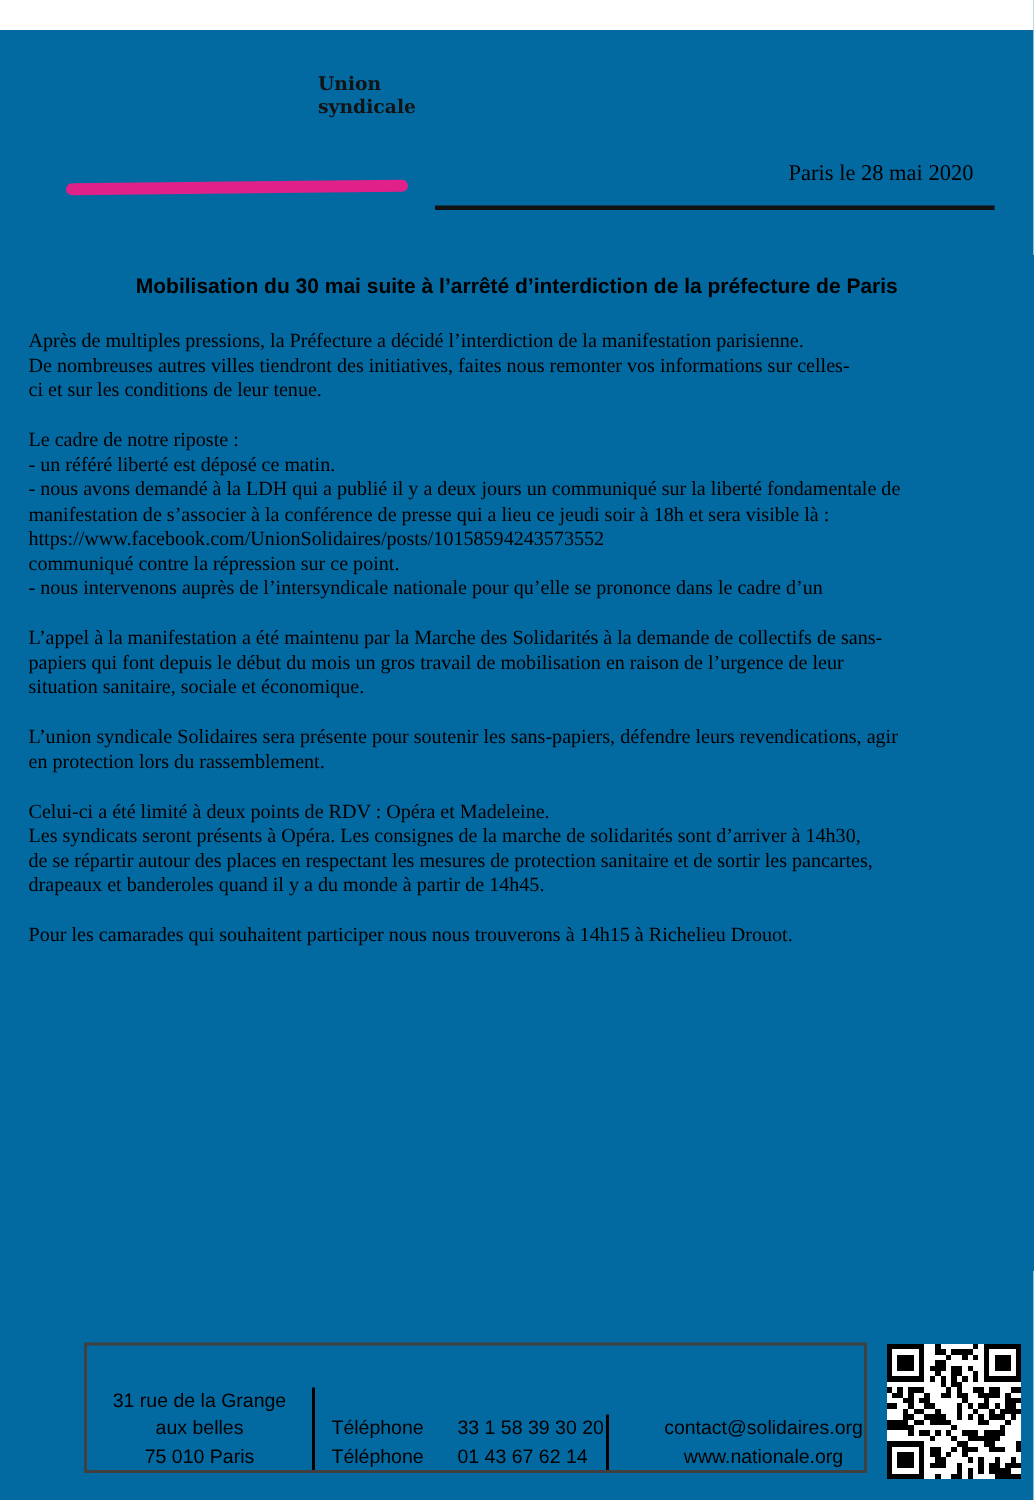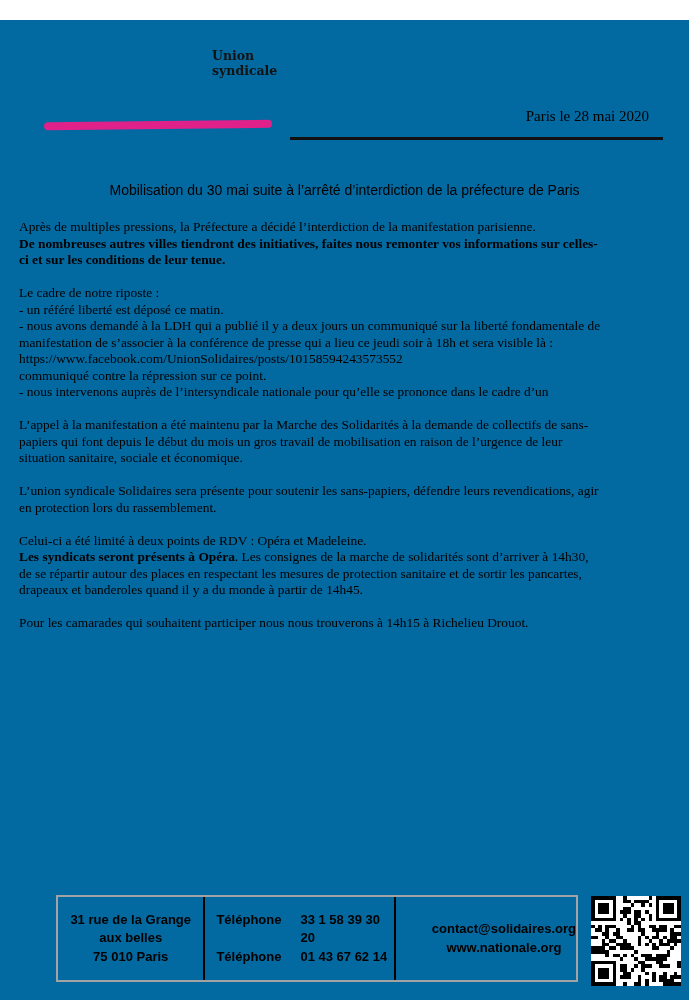--- a/index.html
+++ b/index.html
@@ -14,32 +14,32 @@
         font-weight:bold;font-size:12.5px;line-height:15px;color:#131313;}
   .logo-underline{position:absolute;left:6px;top:85px;width:228px;height:8px;
         border-radius:4px;transform:rotate(-0.6deg);background:#e0218a;}
 
   
   .date{position:absolute;top:88px;right:40px;font-size:15px;}
   .header-rule{position:absolute;left:290px;top:117px;width:373px;height:3px;background:#111;}
 
   
   .doc-title{position:absolute;top:162px;left:0;width:100%;margin:0;text-align:center;
-        font-family:"Liberation Sans",sans-serif;font-weight:normal;font-size:14px;}
+        font-family:"Liberation Sans",sans-serif;font-weight:bold;font-size:14px;}
 
   
   #body-text{position:absolute;top:199px;left:19px;width:656px;font-size:13.4px;line-height:16.5px;}
   .para{margin:0 0 16.5px 0;}
   .line{white-space:nowrap;}
-  .b{font-weight:bold;}
-
-  
-  .contact-box{position:absolute;left:56px;top:875px;width:522px;height:87px;border:2px solid #a3a3a3;
+  .b{font-weight:normal;}
+
+  
+  .contact-box{position:absolute;left:56px;top:875px;width:522px;height:87px;border:2px solid #404040;
         box-sizing:border-box;display:flex;font-family:"Liberation Sans",sans-serif;
-        font-weight:bold;font-size:13px;line-height:18.5px;}
+        font-weight:normal;font-size:13px;line-height:18.5px;align-items:flex-end;}
   .cell{display:flex;flex-direction:column;justify-content:center;box-sizing:border-box;}
   .cell.address{width:152px;border-right:2px solid #000;align-items:center;text-align:center;}
   .cell.phones{width:196px;border-right:2px solid #000;padding-left:11px;}
   .phone-line{display:flex;}
   .phone-line .lbl{min-width:84px;}
   .cell.web{flex:1;align-items:center;text-align:center;padding-left:36px;}
 
   #qr{position:absolute;left:591px;top:876px;width:90px;height:90px;}
 </style>
 </head>

